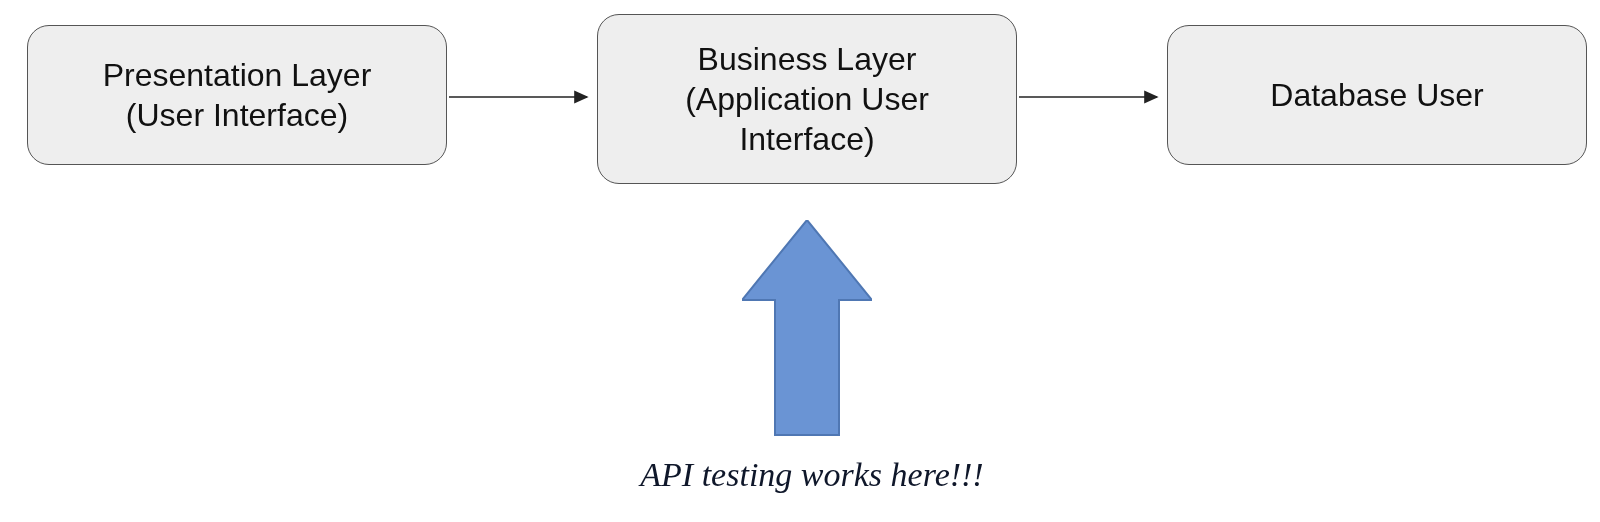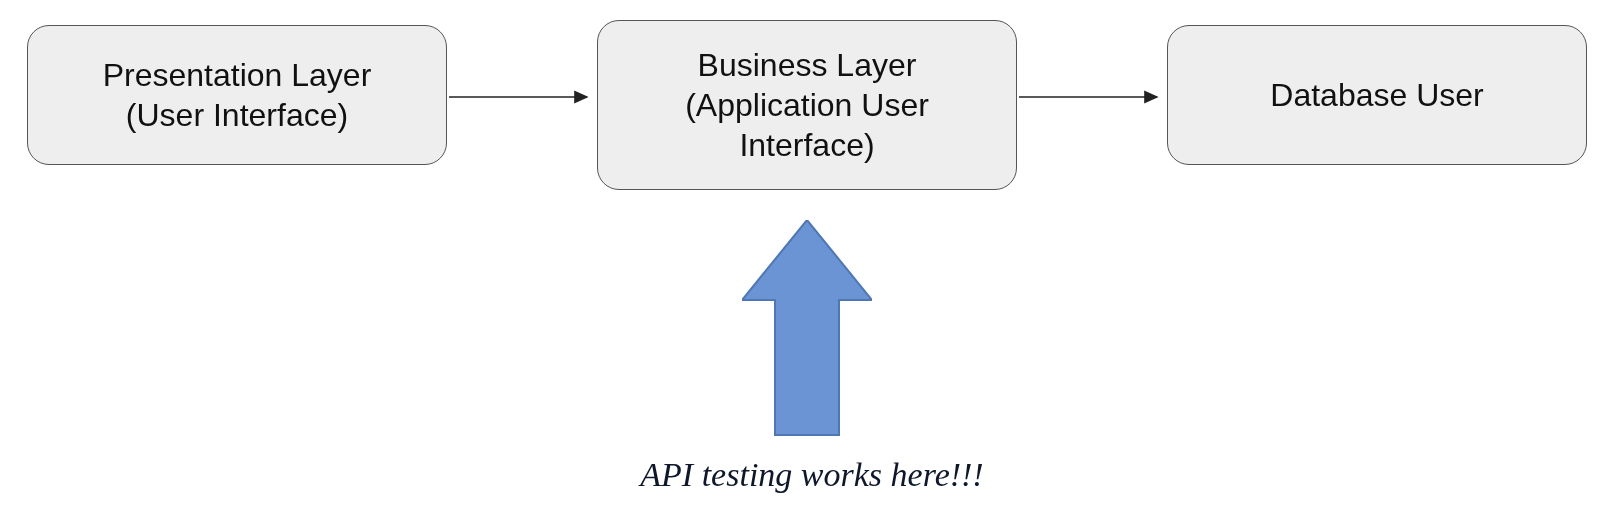--- a/index.html
+++ b/index.html
@@ -70,21 +70,21 @@
 
   <svg class="arrow-svg" style="left:435px; top:85px; width:150px; height:30px;">
     <defs>
       <marker id="ah1" markerWidth="10" markerHeight="10" refX="8" refY="5" orient="auto">
         <path d="M0,1 L9,5 L0,9 Z" fill="#222"></path>
       </marker>
     </defs>
     <line x1="2" y1="12" x2="140" y2="12" stroke="#222" stroke-width="1.6" marker-end="url(#ah1)"></line>
   </svg>
 
-  <div class="box" style="left:585px; top:20px; width:420px; height:170px;">
+  <div class="box" style="left:585px; top:14px; width:420px; height:170px;">
     <span class="label">Business Layer
 (Application User
 Interface)</span>
   </div>
 
   <svg class="arrow-svg" style="left:1005px; top:85px; width:150px; height:30px;">
     <defs>
       <marker id="ah2" markerWidth="10" markerHeight="10" refX="8" refY="5" orient="auto">
         <path d="M0,1 L9,5 L0,9 Z" fill="#222"></path>
       </marker>

